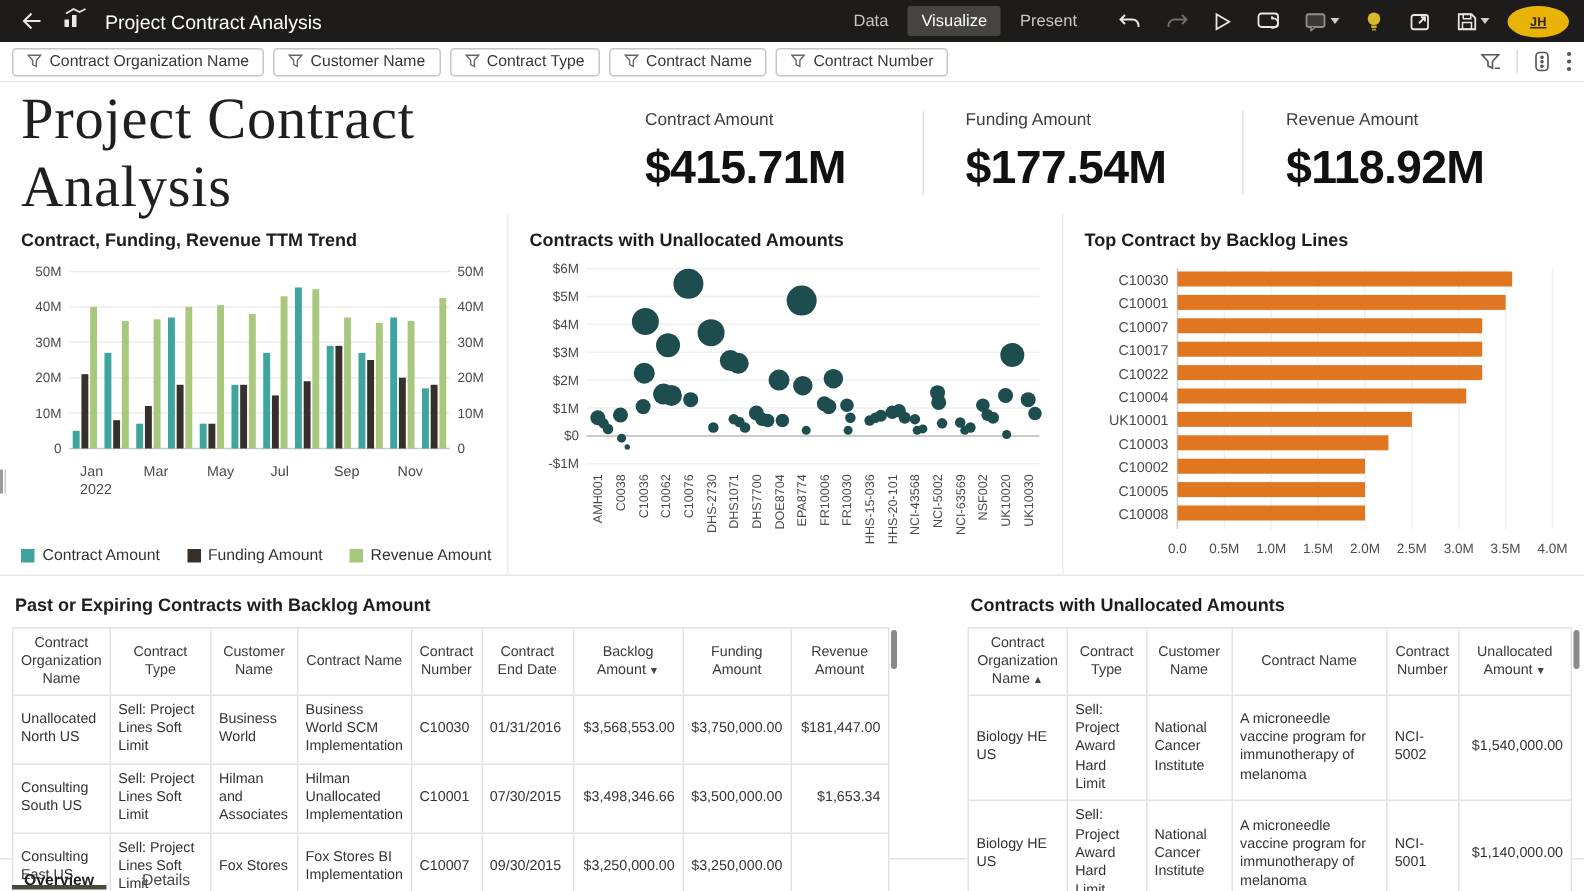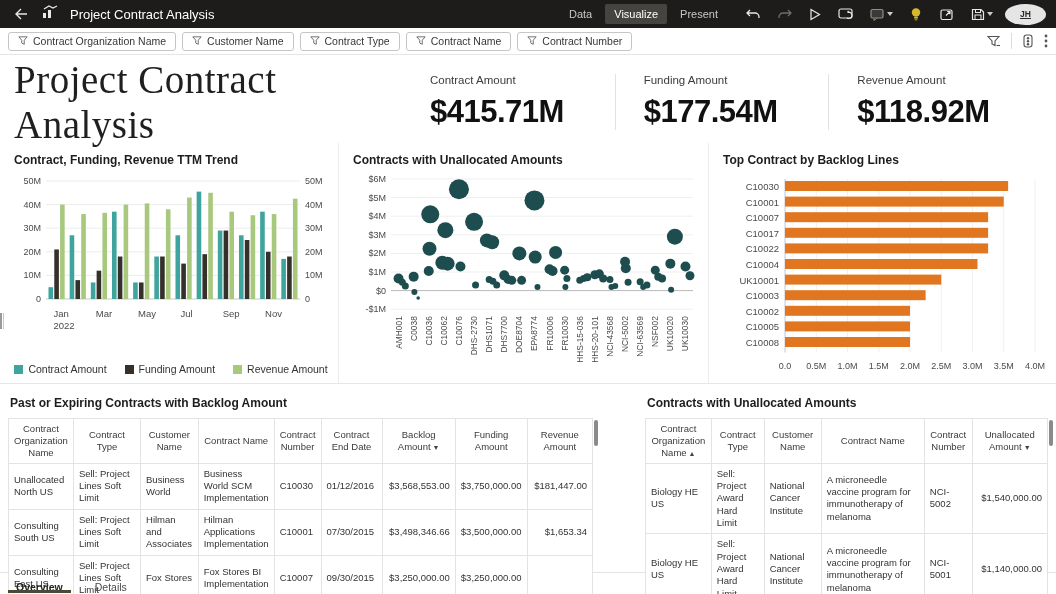--- a/index.html
+++ b/index.html
@@ -11,21 +11,21 @@
   .tb-left { display:flex; align-items:center; gap:10px; padding-left:10px; flex:0 0 auto; }
   .tb-back { width:22px; height:22px; display:flex; align-items:center; justify-content:center; cursor:pointer; }
   .tb-title { font-size:13px; color:#fff; margin-left:2px; white-space:nowrap; }
   .tb-tabs { display:flex; align-items:center; gap:4px; margin-left:auto; margin-right:14px; }
   .tb-tab { font-size:11px; color:#c9c7c3; padding:4px 9px; border-radius:2px; cursor:pointer; }
   .tb-tab.active { background:#454440; color:#fff; }
   .tb-icons { display:flex; align-items:center; gap:7px; padding-right:10px; }
   .tb-icon { width:24px; height:22px; display:flex; align-items:center; justify-content:center; cursor:pointer; }
   .tb-icon.with-caret { width:32px; gap:2px; }
   .caret { width:0; height:0; border-left:3.5px solid transparent; border-right:3.5px solid transparent; border-top:4px solid #cfcdc9; }
-  .avatar { width:41px; height:21px; border-radius:50%; background:#e5e5e5; color:#2b2a28;
+  .avatar { width:41px; height:21px; border-radius:50%; background:#eab308; color:#2b2a28;
             font-size:8.5px; font-weight:bold; display:flex; align-items:center; justify-content:center;text-decoration:underline; }
 
   
   .filterbar { height:27px; background:#fff; border-bottom:1px solid #e4e4e4;
                display:flex; align-items:center; padding:0 8px; }
   .pills { display:flex; gap:6px; }
   .pill { display:flex; align-items:center; gap:5px; border:1px solid #c6c6c6; border-radius:3px;
           height:19px; padding:0 9px; font-size:10.5px; color:#373737; background:#fff; cursor:pointer; white-space:nowrap; }
   .fb-right { margin-left:auto; display:flex; align-items:center; gap:10px; }
   .fb-sep { width:1px; height:16px; background:#dcdcdc; }
@@ -494,30 +494,30 @@
                   <th>Revenue Amount</th>
                 </tr>
               </thead>
               <tbody>
                 <tr>
                   <td>Unallocated North US</td>
                   <td>Sell: Project Lines Soft Limit</td>
                   <td>Business World</td>
                   <td>Business World SCM Implementation</td>
                   <td>C10030</td>
-                  <td>01/12/2016</td>
+                  <td>01/31/2016</td>
                   <td class="num">$3,568,553.00</td>
                   <td class="num">$3,750,000.00</td>
                   <td class="num">$181,447.00</td>
                 </tr>
                 <tr>
                   <td>Consulting South US</td>
                   <td>Sell: Project Lines Soft Limit</td>
                   <td>Hilman and Associates</td>
-                  <td>Hilman Applications Implementation</td>
+                  <td>Hilman Unallocated Implementation</td>
                   <td>C10001</td>
                   <td>07/30/2015</td>
                   <td class="num">$3,498,346.66</td>
                   <td class="num">$3,500,000.00</td>
                   <td class="num">$1,653.34</td>
                 </tr>
                 <tr>
                   <td>Consulting East US</td>
                   <td>Sell: Project Lines Soft Limit</td>
                   <td>Fox Stores</td>

